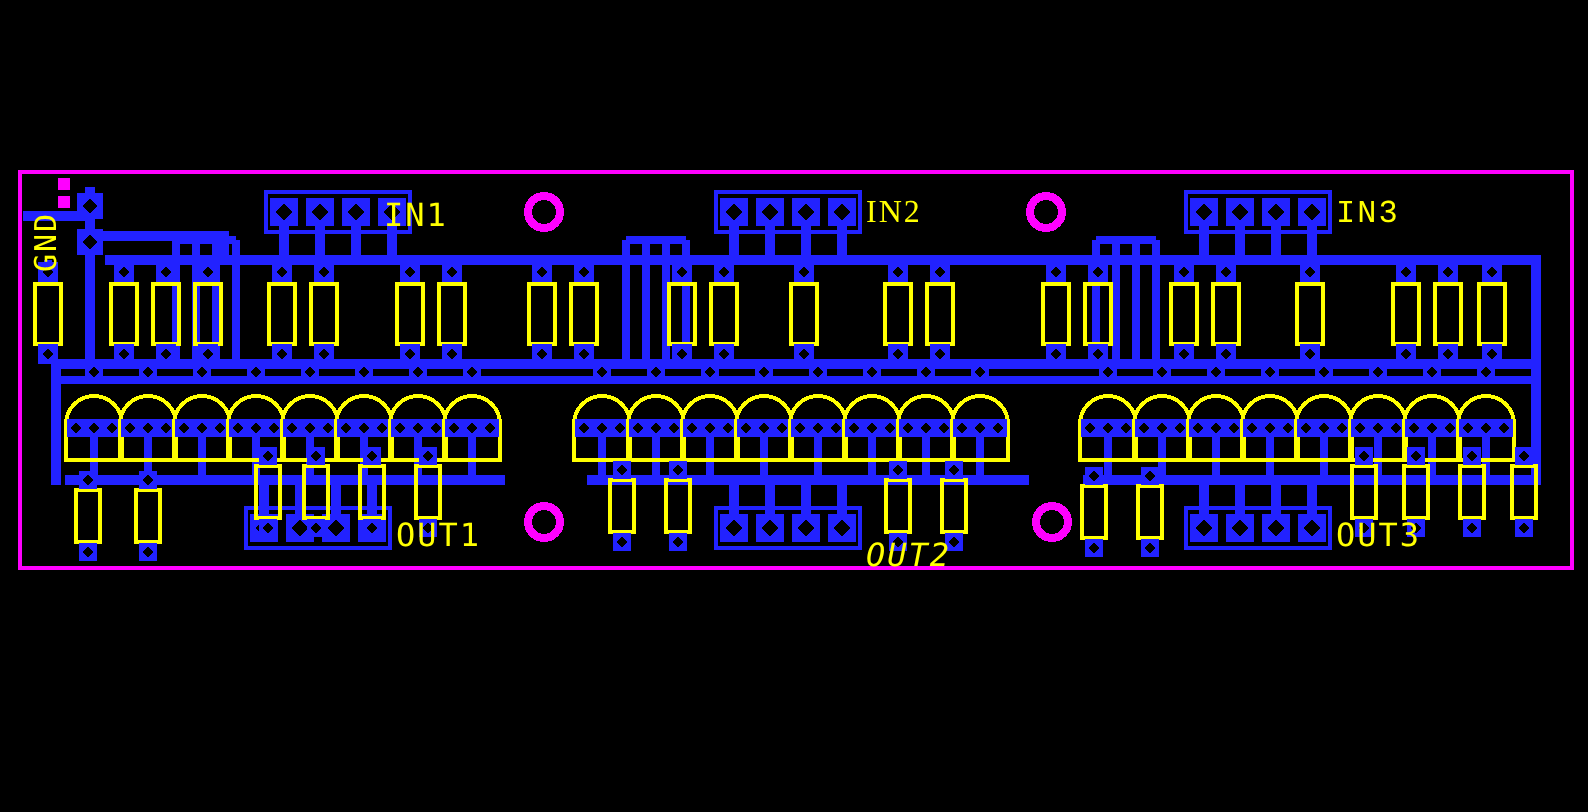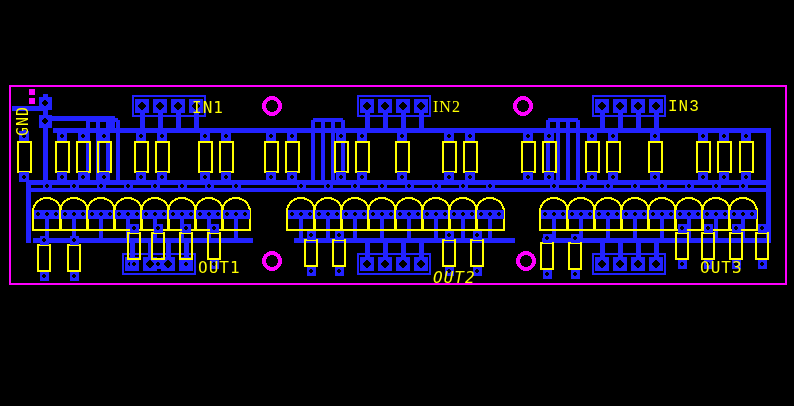--- a/index.html
+++ b/index.html
@@ -806,15 +806,15 @@
         <rect x="29" y="98" width="6" height="6" fill="#ff00ff"></rect>
       </g>
     </svg>
   <div id="labels" style="color: rgb(255, 255, 0);">
     <div id="gnd-label" class="pcb-label">GND</div>
   <div class="pcb-label" style="left: 192px; top: 98px;">IN1</div>
       <div class="pcb-label" style="left: 433px; top: 98px; font-family: Liberation Serif, serif;">IN2</div>
       <div class="pcb-label" style="left: 668px; top: 98px; font-family: Liberation Mono, monospace;">IN3</div>
       <div class="pcb-label" style="left: 198px; top: 258px;">OUT1</div>
       <div class="pcb-label" style="left: 433px; top: 268px; font-style: italic;">OUT2</div>
-      <div class="pcb-label" style="left: 668px; top: 258px; margin-left: 32px;">OUT3</div>
+      <div class="pcb-label" style="left: 668px; top: 258px;">OUT3</div>
     </div>
 </div>
 
 </body></html>

